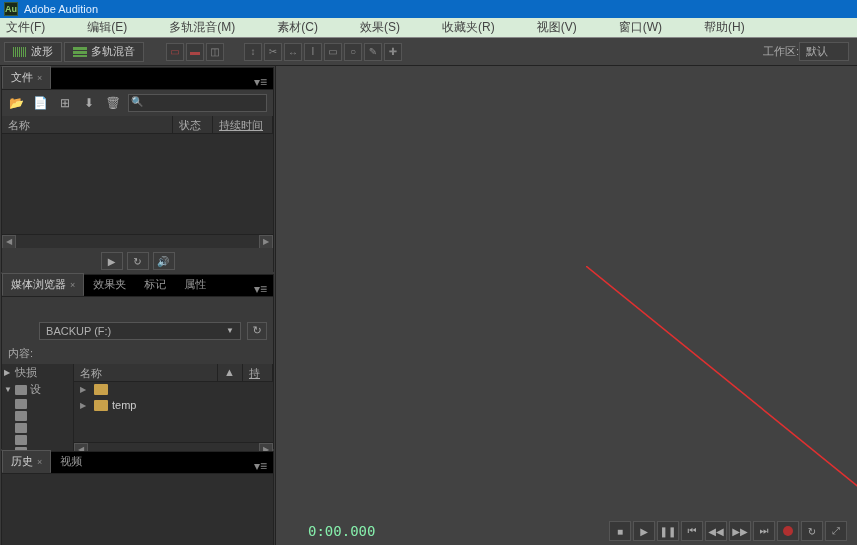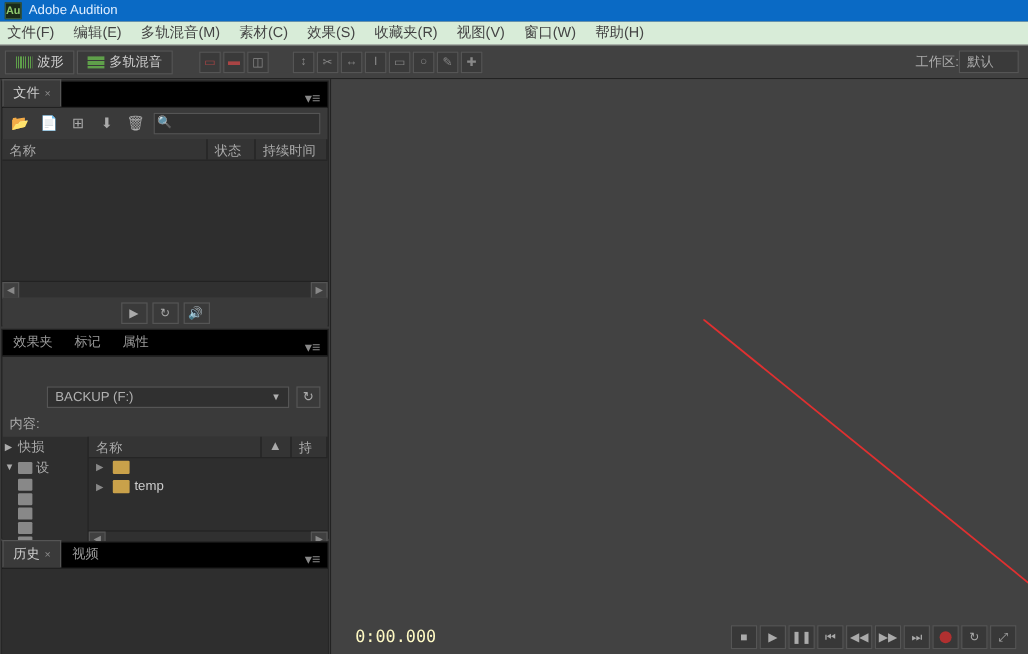--- a/index.html
+++ b/index.html
@@ -1,19 +1,19 @@
 <!DOCTYPE html>
 <html><head>
 <meta charset="utf-8">
 <style>
 * { margin: 0; padding: 0; box-sizing: border-box; font-family: "Microsoft YaHei", Arial, sans-serif; font-size: 11px; }
 body { background: #3a3a3a; width: 857px; height: 545px; overflow: hidden; color: #b0b0b0; }
 .titlebar { background: linear-gradient(#0a6ac5,#0a6ac5); height: 18px; display: flex; align-items: center; padding-left: 4px; color: #dfeeff; font-size: 12px; }
 .titlebar .logo { width: 14px; height: 14px; background: #1a2a1a; color: #8fc96f; display: inline-flex; align-items: center; justify-content: center; font-size: 9px; font-weight: bold; margin-right: 6px; border: 1px solid #3a5a3a; }
-.menubar { background: #d8ecd8; height: 20px; display: flex; align-items: center; padding-left: 6px; border-bottom: 1px solid #888; }
+.menubar { background: #d8ecd8; height: 20px; display: flex; align-items: center; padding-left: 6px; border-bottom: 1px solid #888; gap: 26px; }
 .menubar span { color: #444; font-size: 12px; margin-right: 16px; cursor: default; }
 .toolbar { background: #414141; height: 28px; display: flex; align-items: center; border-bottom: 1px solid #222; padding: 0 4px; }
 .tool-btn { border: 1px solid #555; background: #3a3a3a; color: #cfcfcf; padding: 2px 8px; margin-right: 2px; display: inline-flex; align-items: center; gap: 4px; height: 20px; }
 .waveform-icon { display: inline-block; width: 14px; height: 10px; background: repeating-linear-gradient(90deg,#5fa04a 0 1px,transparent 1px 2px); }
 .multitrack-icon { display: inline-block; width: 14px; height: 10px; background: linear-gradient(#5fa04a 0 3px,transparent 3px 4px,#5fa04a 4px 7px,transparent 7px 8px,#5fa04a 8px 11px); }
 .toolgroup { display: flex; gap: 2px; margin-left: 20px; }
 .small-tool { width: 18px; height: 18px; border: 1px solid #555; background: #3a3a3a; display: inline-flex; align-items: center; justify-content: center; color: #888; font-size: 10px; }
 .small-tool.red { color: #aa4444; }
 .workspace-area { position: absolute; right: 8px; top: 42px; color: #aaa; font-size: 12px; display: flex; align-items: center; gap: 0; }
 .workspace-dd { border: 1px solid #555; background: #3a3a3a; padding: 1px 20px 1px 6px; }
@@ -31,21 +31,21 @@
 
 .file-toolbar { display: flex; gap: 6px; padding: 4px 6px; align-items: center; }
 .icon-btn { width: 18px; height: 16px; color: #aaa; display: inline-flex; align-items: center; justify-content: center; font-size: 12px; }
 .search-box { flex: 1; border: 1px solid #555; background: #303030; height: 18px; padding-left: 18px; position: relative; }
 .search-box::before { content: "🔍"; position: absolute; left: 2px; top: 1px; font-size: 10px; color: #888; }
 
 .list-header { display: flex; background: #343434; border-bottom: 1px solid #222; height: 18px; }
 .list-header span { padding: 2px 6px; border-right: 1px solid #222; color: #aaa; font-size: 11px; }
 .col-name { flex: 1; }
 .col-status { width: 40px; }
-.col-time { width: 60px; }
+.col-time { width: 60px; text-decoration: underline; }
 .list-body { flex: 1; background: #2e2e2e; min-height: 100px; overflow: auto; }
 .scrollbar-h { height: 14px; background: #303030; border-top: 1px solid #222; display: flex; align-items: center; }
 .scroll-arrow { width: 14px; height: 14px; background: #404040; border: 1px solid #555; display: inline-flex; align-items: center; justify-content: center; color: #888; font-size: 8px; }
 .scroll-arrow:first-child { margin-right: auto; }
 .panel-footer { display: flex; justify-content: center; gap: 4px; padding: 4px; background: #3a3a3a; }
 .footer-btn { width: 22px; height: 18px; border: 1px solid #555; background: #3a3a3a; display: inline-flex; align-items: center; justify-content: center; color: #aaa; font-size: 10px; }
 
 .content-row { display: flex; align-items: center; gap: 6px; padding: 3px 6px; }
 .content-label { color: #aaa; margin-top: 46px; }
 .dropdown { flex: 1; border: 1px solid #555; background: #303030; padding: 2px 6px; display: flex; justify-content: space-between; align-items: center; }
@@ -57,21 +57,21 @@
 .tree-item { display: flex; align-items: center; gap: 3px; padding: 1px 2px; color: #aaa; font-size: 10px; }
 .tree-arrow { width: 8px; font-size: 8px; }
 .drive-icon { width: 12px; height: 10px; background: #888; border-radius: 1px; display: inline-block; }
 .file-col { flex: 1; background: #2e2e2e; display: flex; flex-direction: column; }
 .file-row { display: flex; align-items: center; gap: 4px; padding: 2px 6px; color: #ccc; }
 .folder-icon { width: 14px; height: 11px; background: #c9a14a; border-radius: 1px; display: inline-block; }
 .expand-arrow { width: 10px; font-size: 8px; color: #888; }
 
 .editor-tabs { display: flex; background: #2e2e2e; border-bottom: 1px solid #222; height: 22px; align-items: flex-end; padding-left: 4px; }
 .editor-body { flex: 1; background: #424242; position: relative; }
-.timecode { position: absolute; bottom: 6px; left: 20px; color: #fef9c3; font-size: 14px; font-family: monospace; }
+.timecode { position: absolute; bottom: 6px; left: 32px; color: #86efac; font-size: 14px; font-family: monospace; }
 .transport { position: absolute; right: 10px; bottom: 4px; display: flex; gap: 2px; }
 .transport-btn { width: 22px; height: 20px; border: 1px solid #555; background: #383838; display: inline-flex; align-items: center; justify-content: center; color: #aaa; font-size: 10px; }
 .transport-btn.record { background: #383838; }
 .transport-btn.record .dot { width: 10px; height: 10px; border-radius: 50%; background: #b03030; display: inline-block; }
 .annotation-arrow { position: absolute; top: 200px; left: 310px; width: 380px; height: 310px; pointer-events: none; }
 .annotation-arrow line { stroke: #e03030; stroke-width: 1.5; }
 .annotation-arrow polygon { fill: #e03030; }
 
 .files-panel { height: 205px; }
 .browser-panel { height: 175px; }
@@ -155,20 +155,21 @@
       </div>
       <div class="panel-footer">
         <span class="footer-btn">▶</span>
         <span class="footer-btn">↻</span>
         <span class="footer-btn">🔊</span>
       </div>
     </div>
 
     <div class="panel browser-panel">
       <div class="panel-tabs">
+        <div class="tab active"><span>媒体浏览器</span><span class="close">×</span></div>
         <div class="tab">效果夹</div>
         <div class="tab">标记</div>
         <div class="tab">属性</div>
         <div class="panel-menu">▾≡</div>
       </div>
       <div class="content-row">
         <span class="content-label">内容:</span>
         <div class="dropdown">
           <span>BACKUP (F:)</span>
           <span class="arrow">▼</span>

